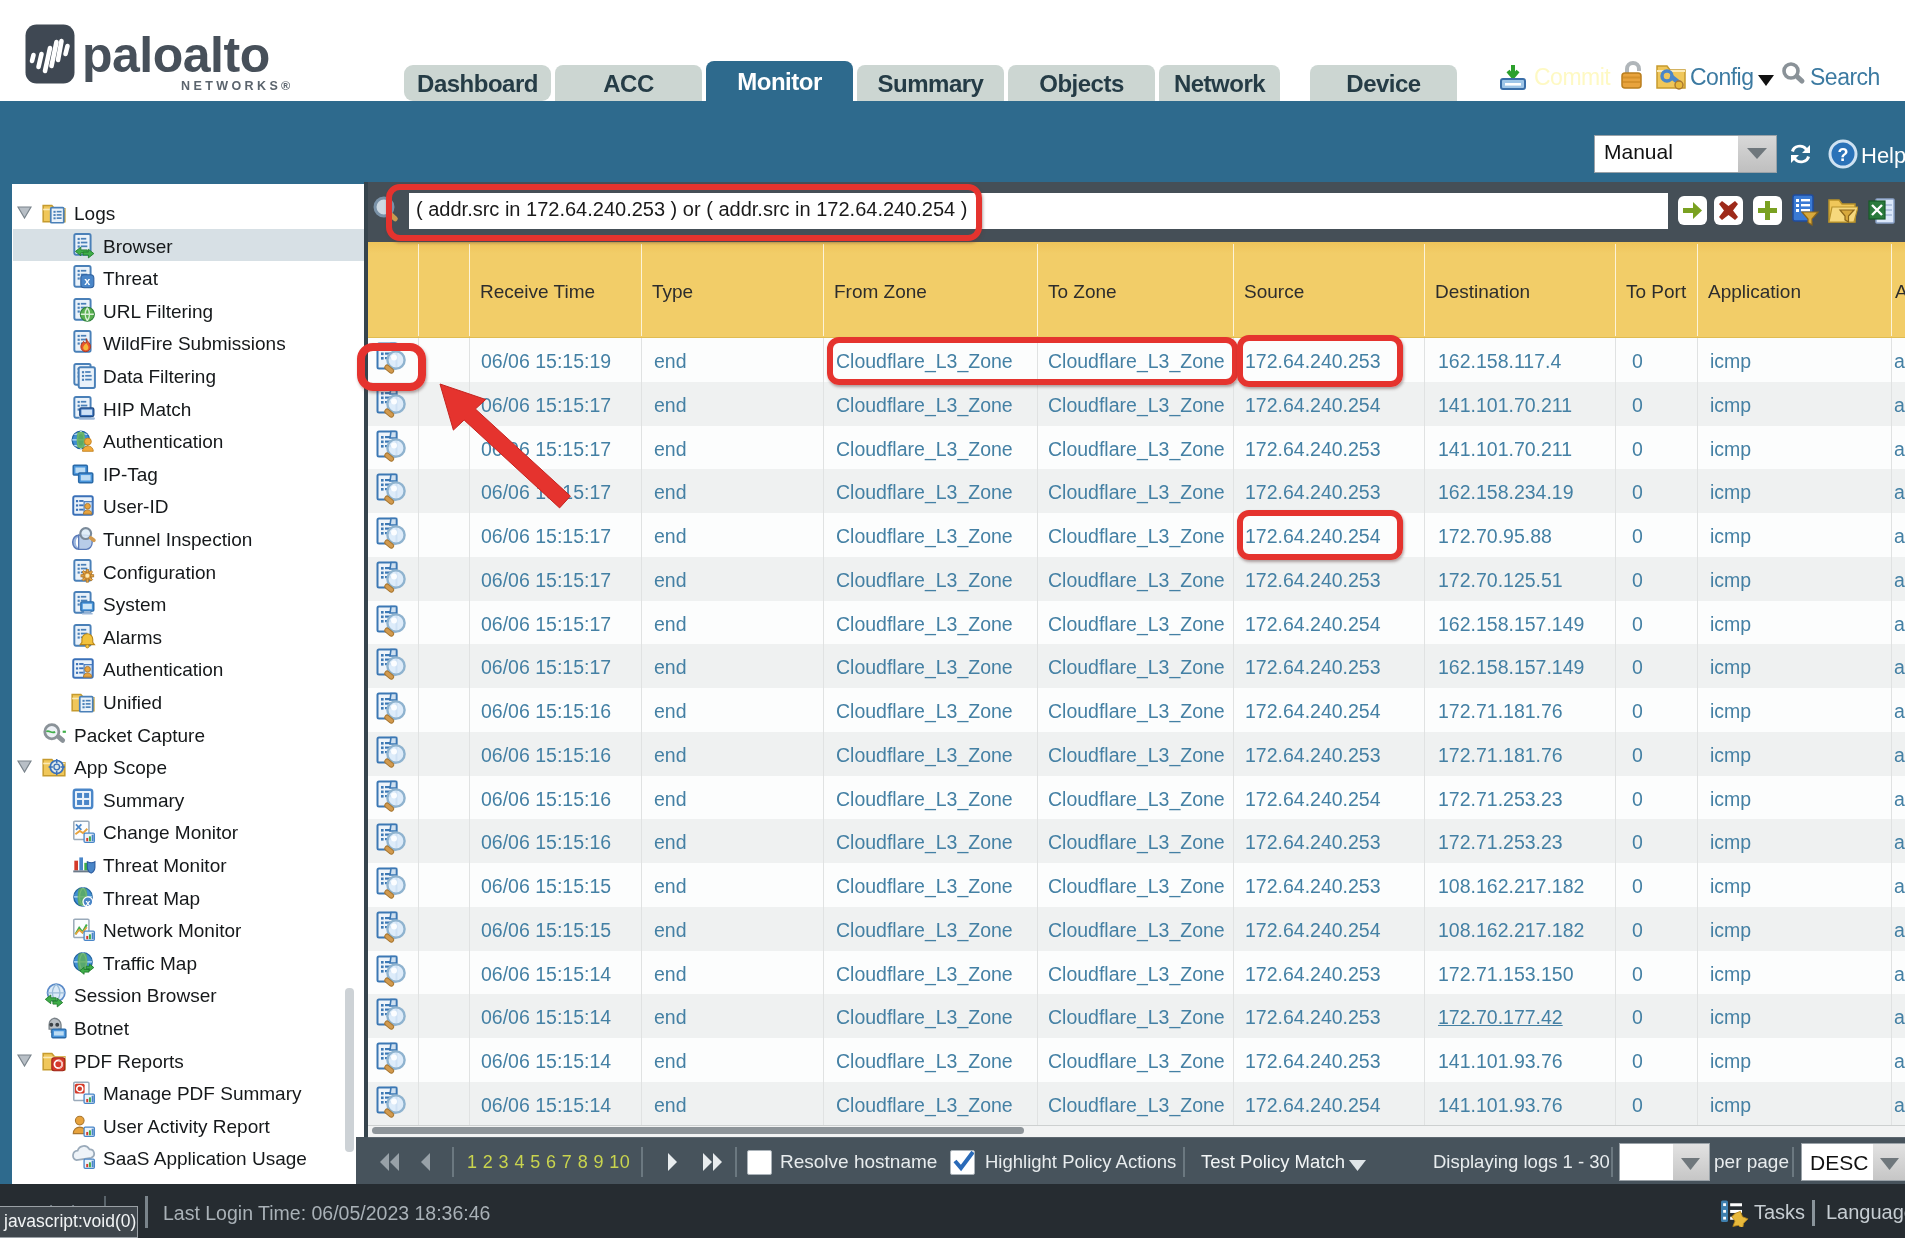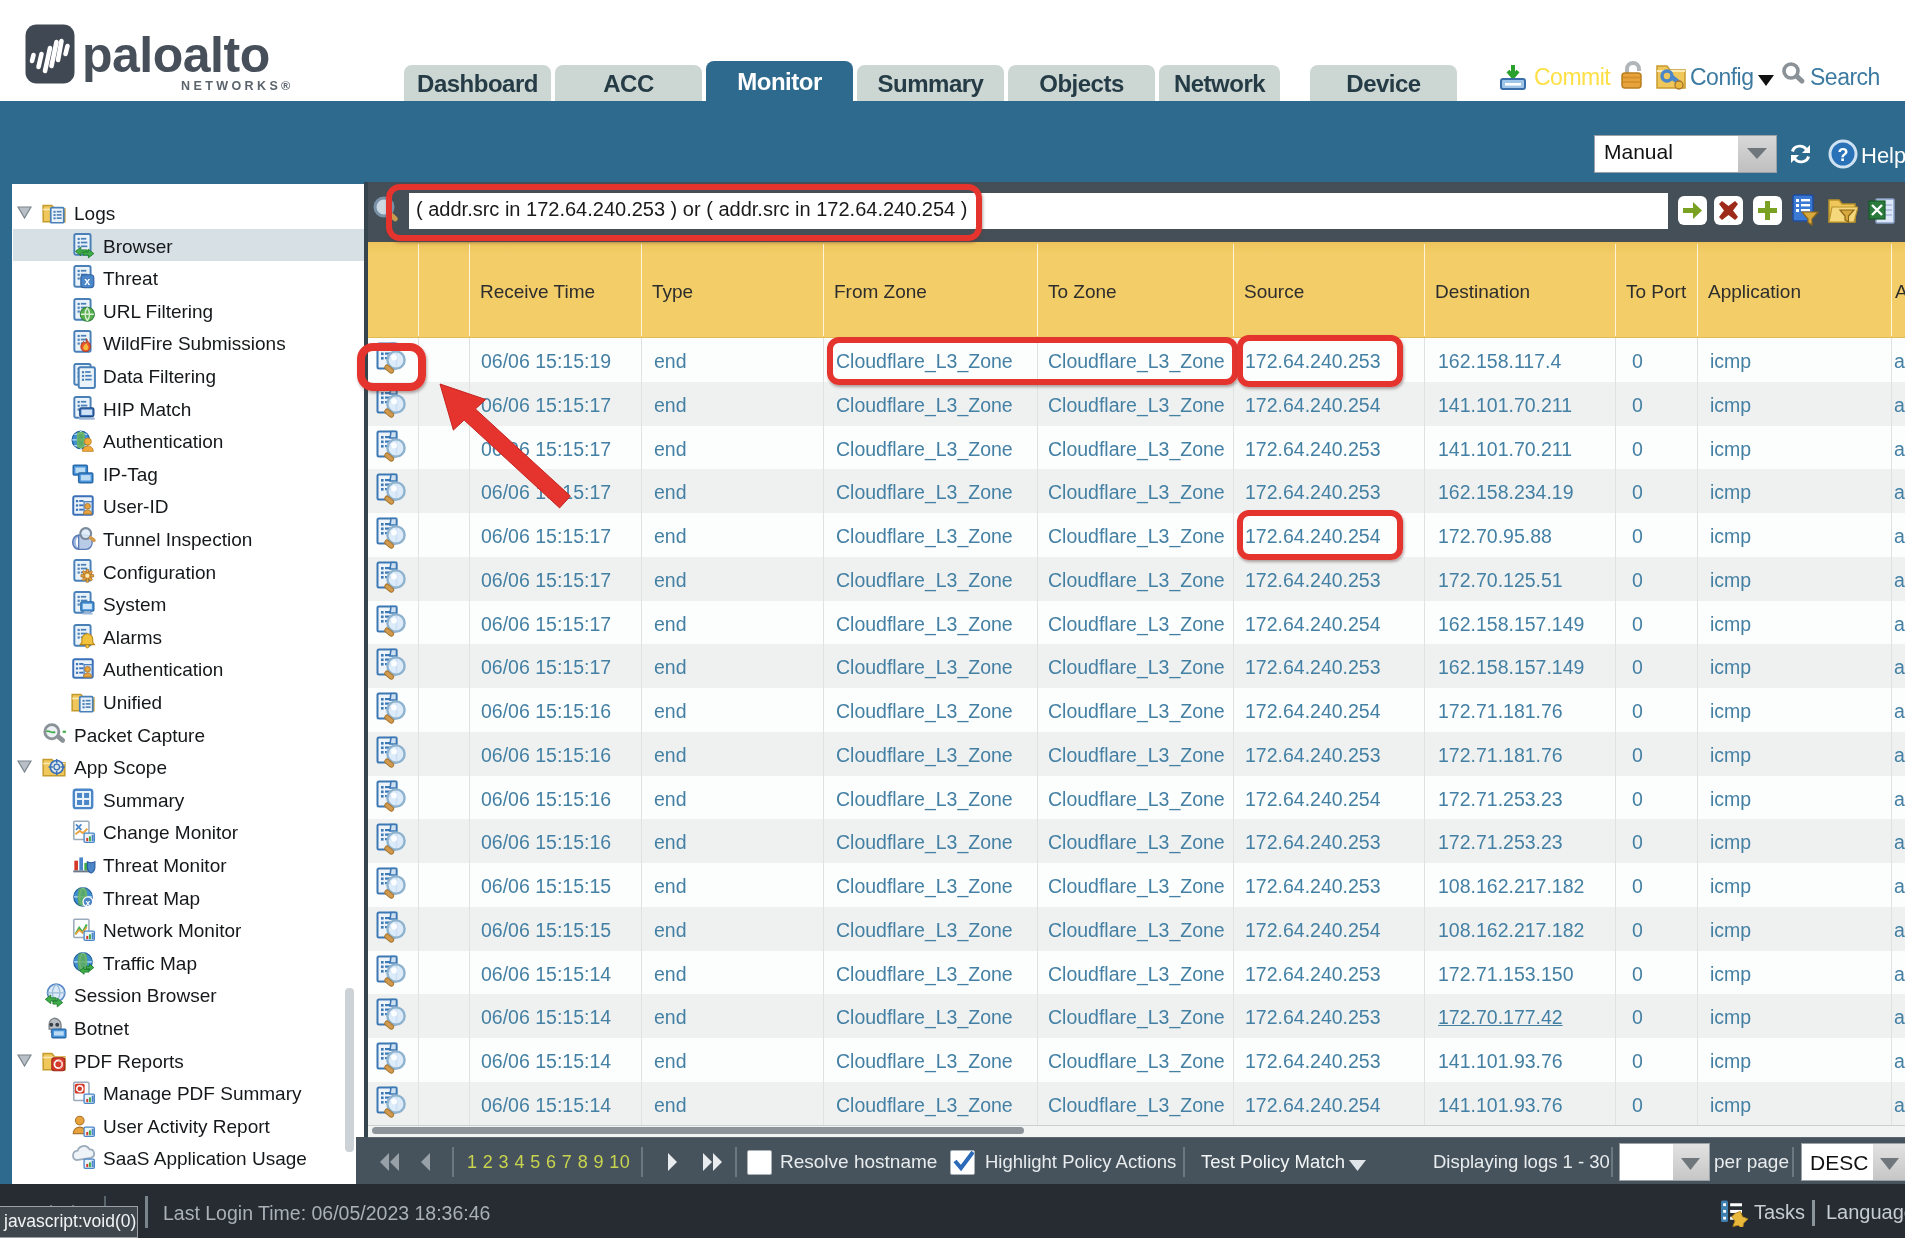--- a/index.html
+++ b/index.html
@@ -18,33 +18,33 @@
 <line x1="7" y1="37" x2="8.5" y2="31"></line>
 <line x1="13.5" y1="43" x2="16.5" y2="30"></line>
 <line x1="20" y1="47" x2="25" y2="24"></line>
 <line x1="26.5" y1="42" x2="31.5" y2="18"></line>
 <line x1="33" y1="36" x2="36.5" y2="17"></line>
 <line x1="40.5" y1="30" x2="42.5" y2="22"></line>
 </g>
   </svg>
 <div style="position:absolute;left:82px;top:30px;width:220px;height:52px;font-size:50px;font-weight:bold;color:#47505a;letter-spacing:-0.5px;line-height:50px;">paloalto</div>
 <div style="position:absolute;left:181px;top:79px;width:110px;height:16px;font-size:12.5px;font-weight:bold;color:#5b646d;letter-spacing:3.4px;">NETWORKS®</div>
-<div class="tab" style="left:404px;width:147px;">Dashboard</div>
+<div class="tab" style="left:404px;width:147px;border-radius:9px;">Dashboard</div>
 <div class="tab" style="left:555px;width:147px;">ACC</div>
 <div class="tab" style="left:706px;width:147px;background:#2e6a8d;color:#ffffff;top:61px;height:40px;line-height:42px;">Monitor</div>
 <div class="tab" style="left:857px;width:147px;">Summary</div>
 <div class="tab" style="left:1008px;width:147px;">Objects</div>
 <div class="tab" style="left:1159px;width:121px;">Network</div>
 <div class="tab" style="left:1310px;width:147px;">Device</div>
 <svg class="abs" style="left:1498px;top:63px" width="30" height="30" viewBox="0 0 30 30">
 <path d="M15 2 v10 M10 8 l5 6 5-6" stroke="#2ca02c" stroke-width="4" fill="none"></path>
 <rect x="3" y="16" width="24" height="10" rx="2" fill="#9fc6e8" stroke="#3a6ea8" stroke-width="2"></rect>
 <rect x="7" y="20" width="16" height="2.6" fill="#ffffff"></rect>
 </svg>
-<div style="position:absolute;left:1534px;top:64px;font-size:23px;letter-spacing:-0.5px;color:#fde047;">Commit</div>
+<div style="position:absolute;left:1534px;top:64px;font-size:23px;letter-spacing:-0.5px;color:#fef9c3;">Commit</div>
 <svg class="abs" style="left:1619px;top:60px" width="28" height="34" viewBox="0 0 28 34">
 <path d="M8 14 v-5 a6 6 0 0 1 12 0 v2" fill="none" stroke="#b0b6ba" stroke-width="4"></path>
 <rect x="3" y="13" width="19" height="15" rx="3" fill="#e8a33d" stroke="#b97e1e" stroke-width="1.5"></rect>
 <rect x="3" y="16.5" width="19" height="2" fill="#c8861f" opacity="0.6"></rect>
 <rect x="3" y="21" width="19" height="2" fill="#c8861f" opacity="0.6"></rect>
 </svg>
 <svg class="abs" style="left:1655px;top:60px" width="32" height="32" viewBox="0 0 32 32">
 <path d="M2 6 h10 l3 4 h15 v18 h-28 z" fill="#f0c75a" stroke="#c69b2e" stroke-width="1.5"></path>
 <path d="M2 12 h28 v-2 h-28 z" fill="#fbe9b4"></path>
 <circle cx="12" cy="16" r="5" fill="none" stroke="#4a86c8" stroke-width="3.4"></circle>

